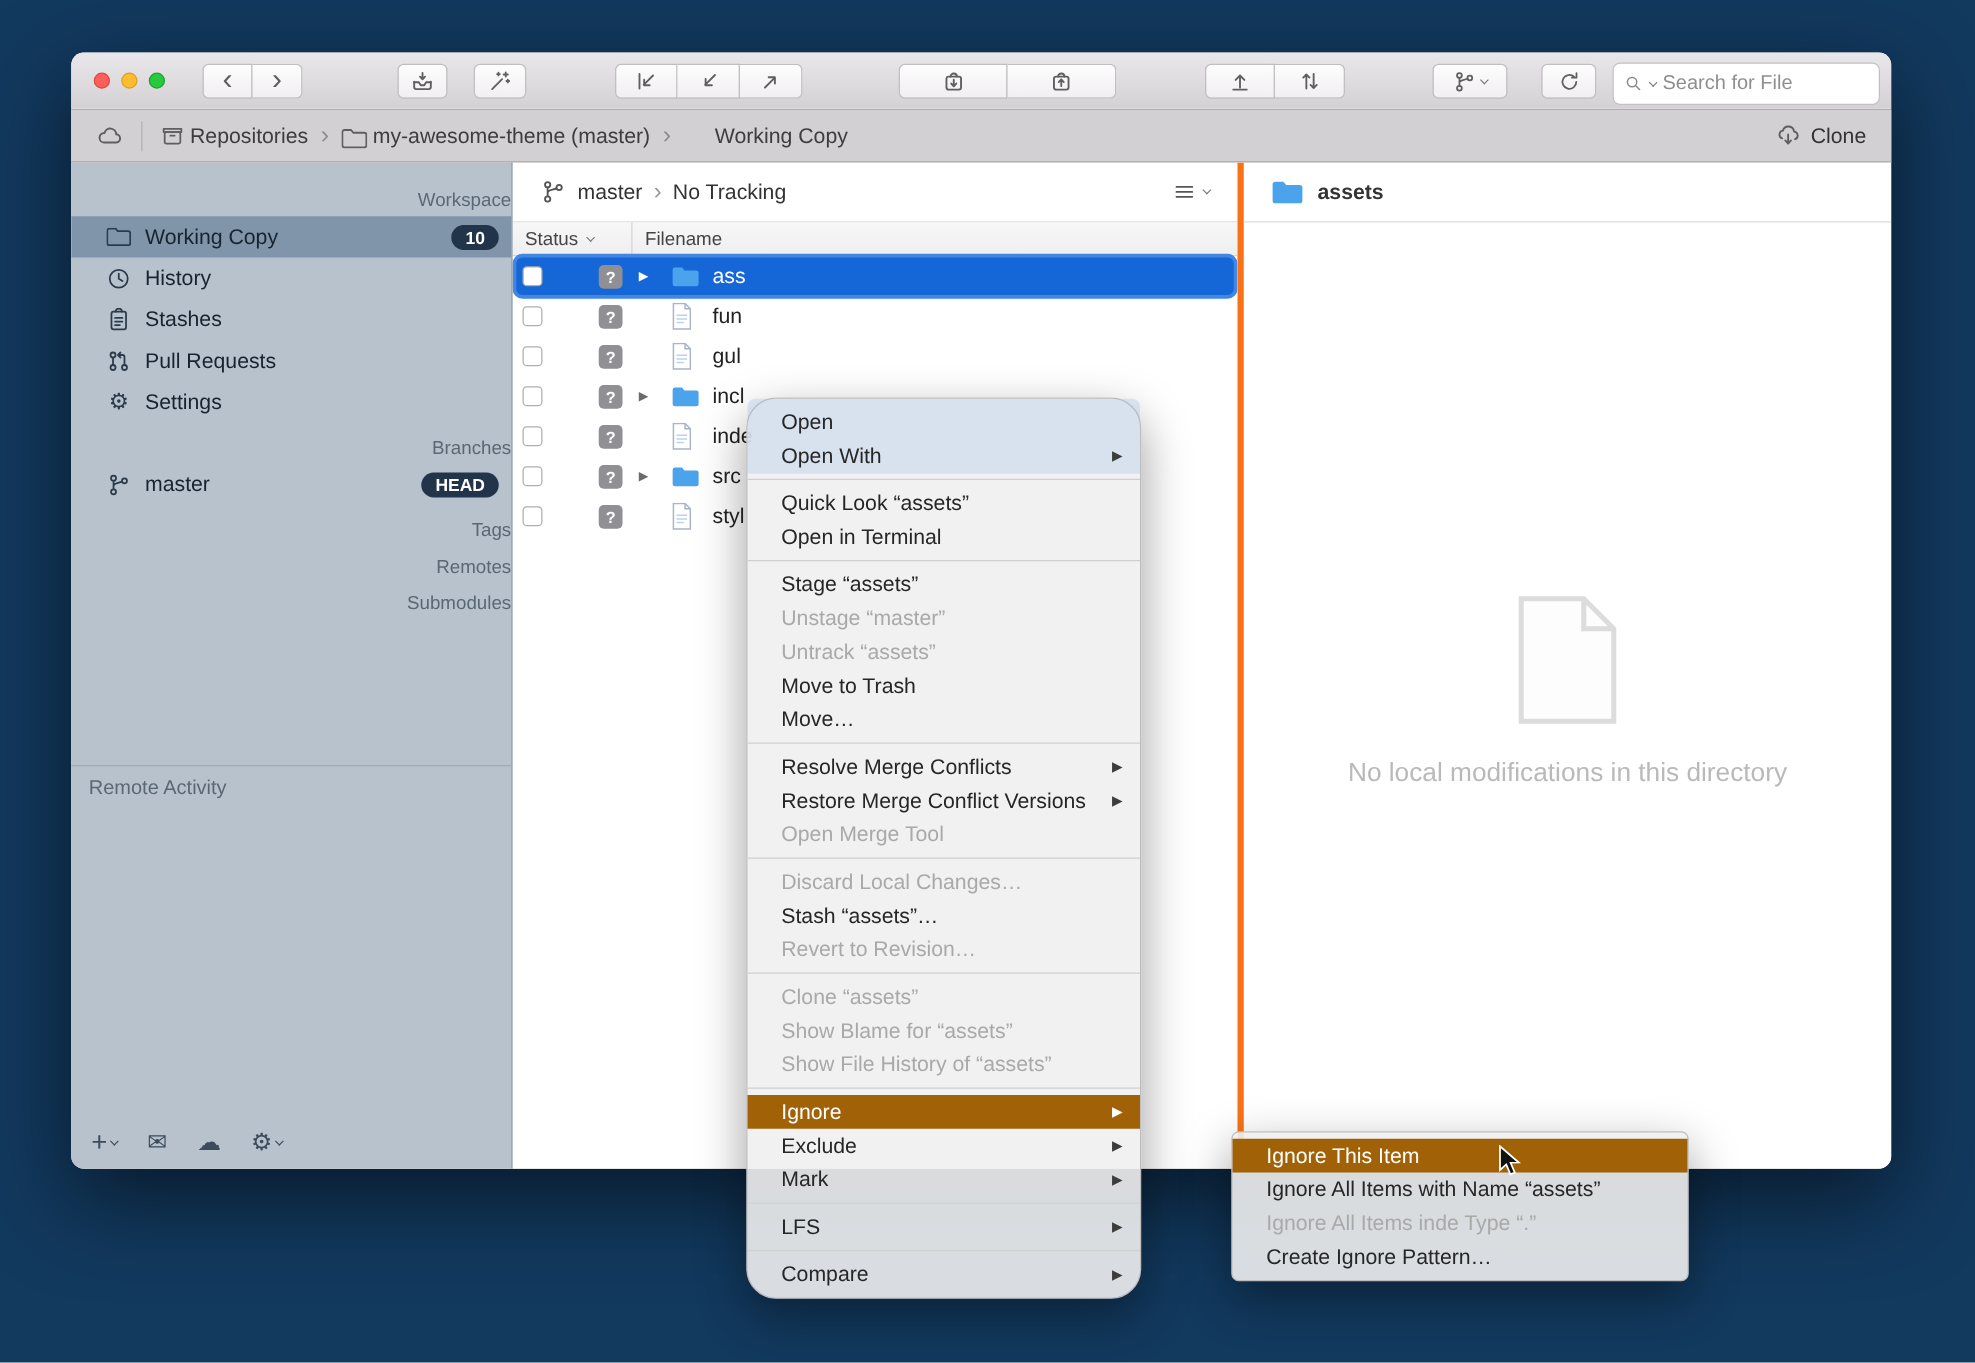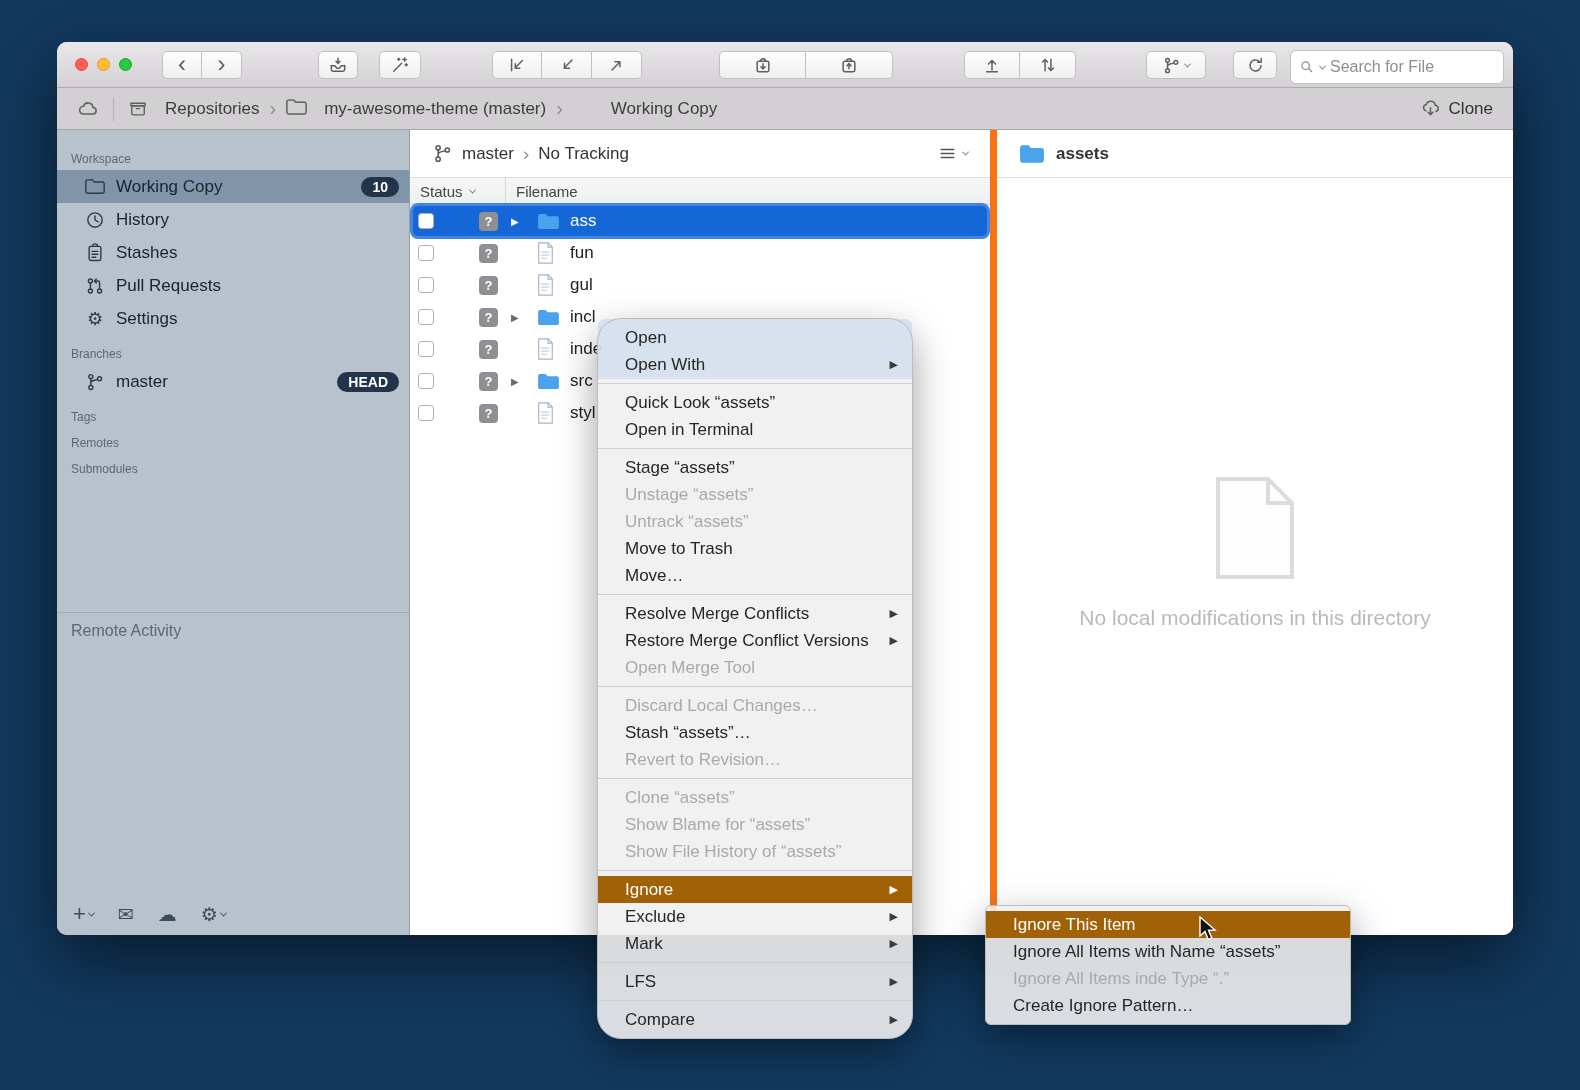--- a/index.html
+++ b/index.html
@@ -32,33 +32,33 @@
   .searchbox { position:absolute; left:1233px; top:8px; width:214px; height:30px; background:#fff;
                border:1px solid #c3c1c3; border-radius:6px; display:flex; align-items:center;
                padding:16px 8px; gap:5px; color:#8f8f8f; font-size:16px; }
   .chev { width:7px; height:7px; border-right:1.8px solid #7a7a7a; border-bottom:1.8px solid #7a7a7a;
           display:inline-block; transform:rotate(45deg) translate(-1px,-1px); }
   .chev.xs { width:5px; height:5px; }
 
   
   .crumbbar { height:42px; background:#d2d0d2; border-bottom:1px solid #a7a5a7;
               display:flex; align-items:center; padding:0 20px; gap:10px; font-size:17px; color:#3d3d3d; }
-  .crumb { display:flex; align-items:flex-start; gap:17px; cursor:default; }
+  .crumb { display:flex; align-items:flex-end; gap:4px; cursor:default; }
   .crumb-sep { color:#8e8e8e; font-size:20px; }
   .vline { width:1px; height:24px; background:#b2b0b2; margin:0 4px; }
   .clone { margin-left:auto; display:flex; align-items:center; gap:8px; color:#333; }
   .crumbbar svg { stroke:#5f5f5f; fill:none; stroke-width:1.7; stroke-linecap:round; stroke-linejoin:round; }
 
   
   .content { display:flex; height:805px; border-radius:0 0 10px 10px; overflow:hidden; }
 
   
   .sidebar { position:relative; width:353px; background:#b8c2cd; border-right:1px solid #96a0aa;
              padding-top:10px; flex:none; }
-  .sec-label { margin:12px 0 4px 14px; color:#5a6874; font-size:12px; }
+  .sec-label { margin:12px 0 4px 14px; color:#5a6874; font-size:15px;text-align:right; }
   .s-item { display:flex; align-items:center; height:33px; padding-left:28px; gap:11px;
             font-size:17px; color:#17232f; cursor:default; }
   .s-item.selected { background:#8095a9; }
   .s-item svg { stroke:#2b3b4b; fill:none; stroke-width:1.7; stroke-linecap:round; stroke-linejoin:round; flex:none; }
   .s-item .uicon { font-size:18px; color:#2b3b4b; width:20px; text-align:center; flex:none; }
   .pill { margin-left:auto; margin-right:10px; background:#22344a; color:#fff; border-radius:11px;
           font-size:14px; font-weight:700; padding:2px 11px; }
   .side-divider { position:absolute; left:0; right:0; top:482px; border-top:1px solid #a0aab5; }
   .remote-activity { position:absolute; top:492px; left:14px; color:#5a6874; font-size:16px; }
   .side-tools { position:absolute; left:16px; bottom:8px; display:flex; align-items:center; gap:24px;
@@ -97,21 +97,21 @@
   .frow.sel .cb { margin-left:6px; }
   .qb { margin-left:45px; width:19px; height:19px; background:#8f8f94; border-radius:4px; color:#fff;
         font-size:13px; font-weight:700; display:flex; align-items:center; justify-content:center; flex:none; }
   .disc { margin-left:13px; width:12px; font-size:10px; color:#6b6b6b; flex:none; }
   .frow.sel .disc { color:#fff; }
   .disc.hidden { visibility:hidden; }
   .ficon { margin-left:14px; width:24px; display:flex; align-items:center; flex:none; }
   .fname { margin-left:9px; white-space:nowrap; }
 
   
-  .rightpane { width:523px; flex:none; background:#fff; border-left:7px solid #f97316; position:relative; }
+  .rightpane { width:523px; flex:none; background:#fff; border-left:5px solid #f97316; position:relative; }
   .rp-header { height:48px; border-bottom:1px solid #dcdcdc; display:flex; align-items:center;
                padding:0 22px; gap:11px; font-size:17px; font-weight:700; color:#333; }
   .rp-empty { position:absolute; top:346px; left:0; right:0; text-align:center; }
   .rp-empty-text { color:#b9b9b9; font-size:21px; margin-top:22px; }
 
   
   .folder-blue { fill:#4ba3ec; }
   .folder-outline { fill:none; stroke:#2b3b4b; stroke-width:1.7; }
 
   
@@ -571,21 +571,21 @@
       <span>Quick Look “assets”</span>
     </div>
   <div class="mi">
       <span>Open in Terminal</span>
     </div>
   <div class="msep"></div>
   <div class="mi">
       <span>Stage “assets”</span>
     </div>
   <div class="mi disabled">
-      <span>Unstage “assets”</span>
+      <span>Unstage “master”</span>
     </div>
   <div class="mi disabled">
       <span>Untrack “assets”</span>
     </div>
   <div class="mi">
       <span>Move to Trash</span>
     </div>
   <div class="mi">
       <span>Move…</span>
     </div>

